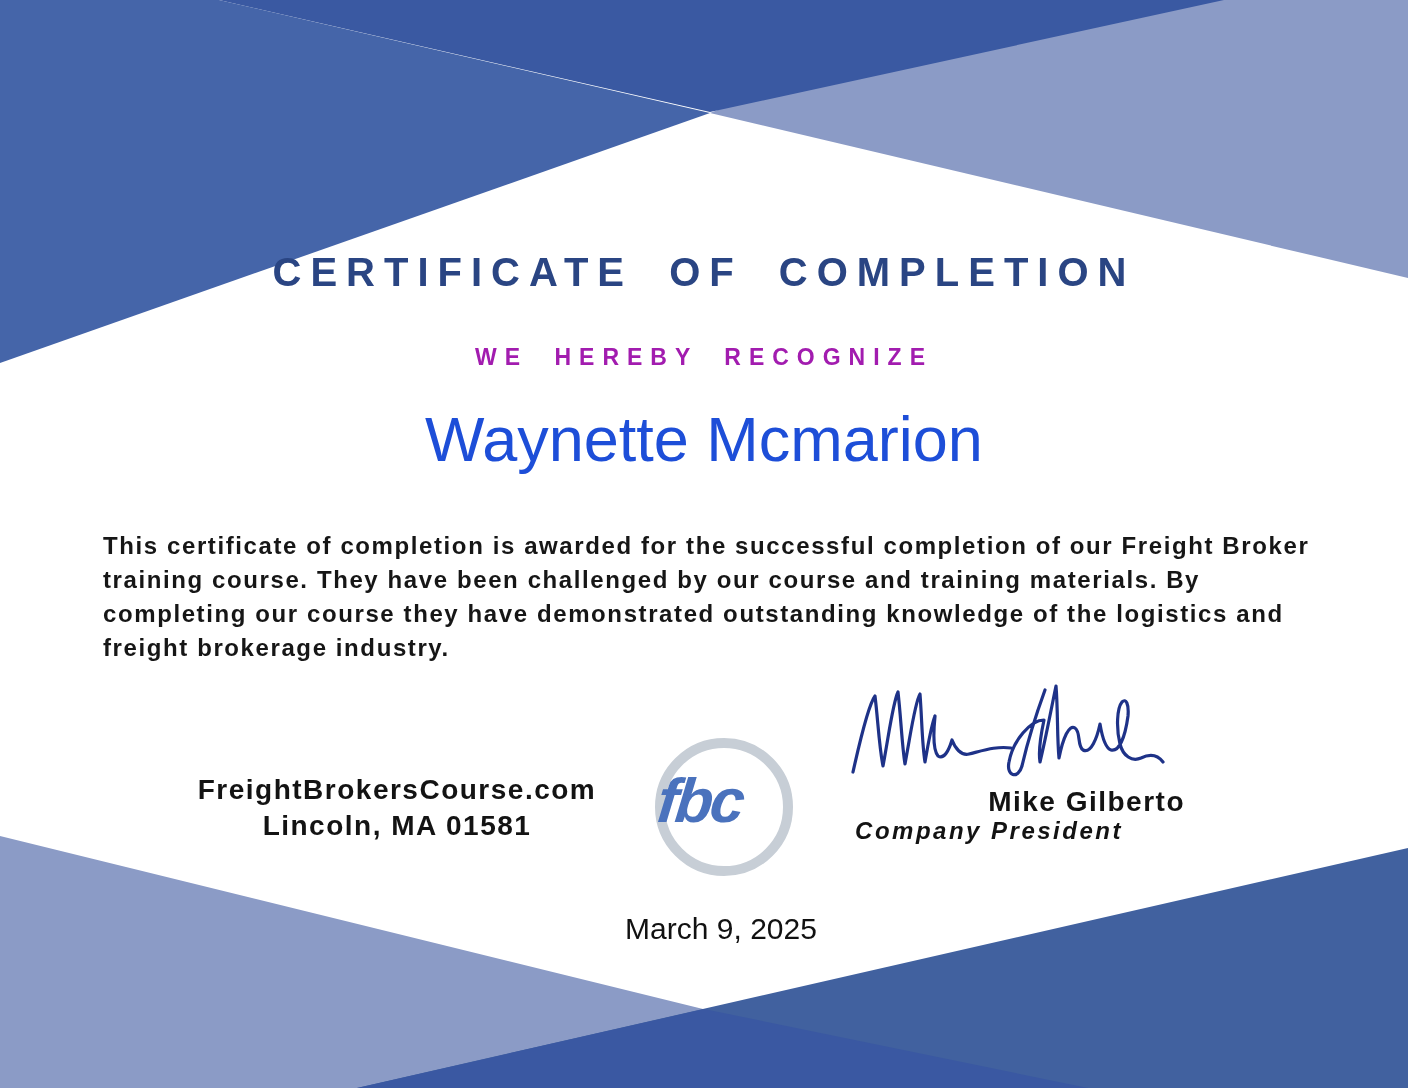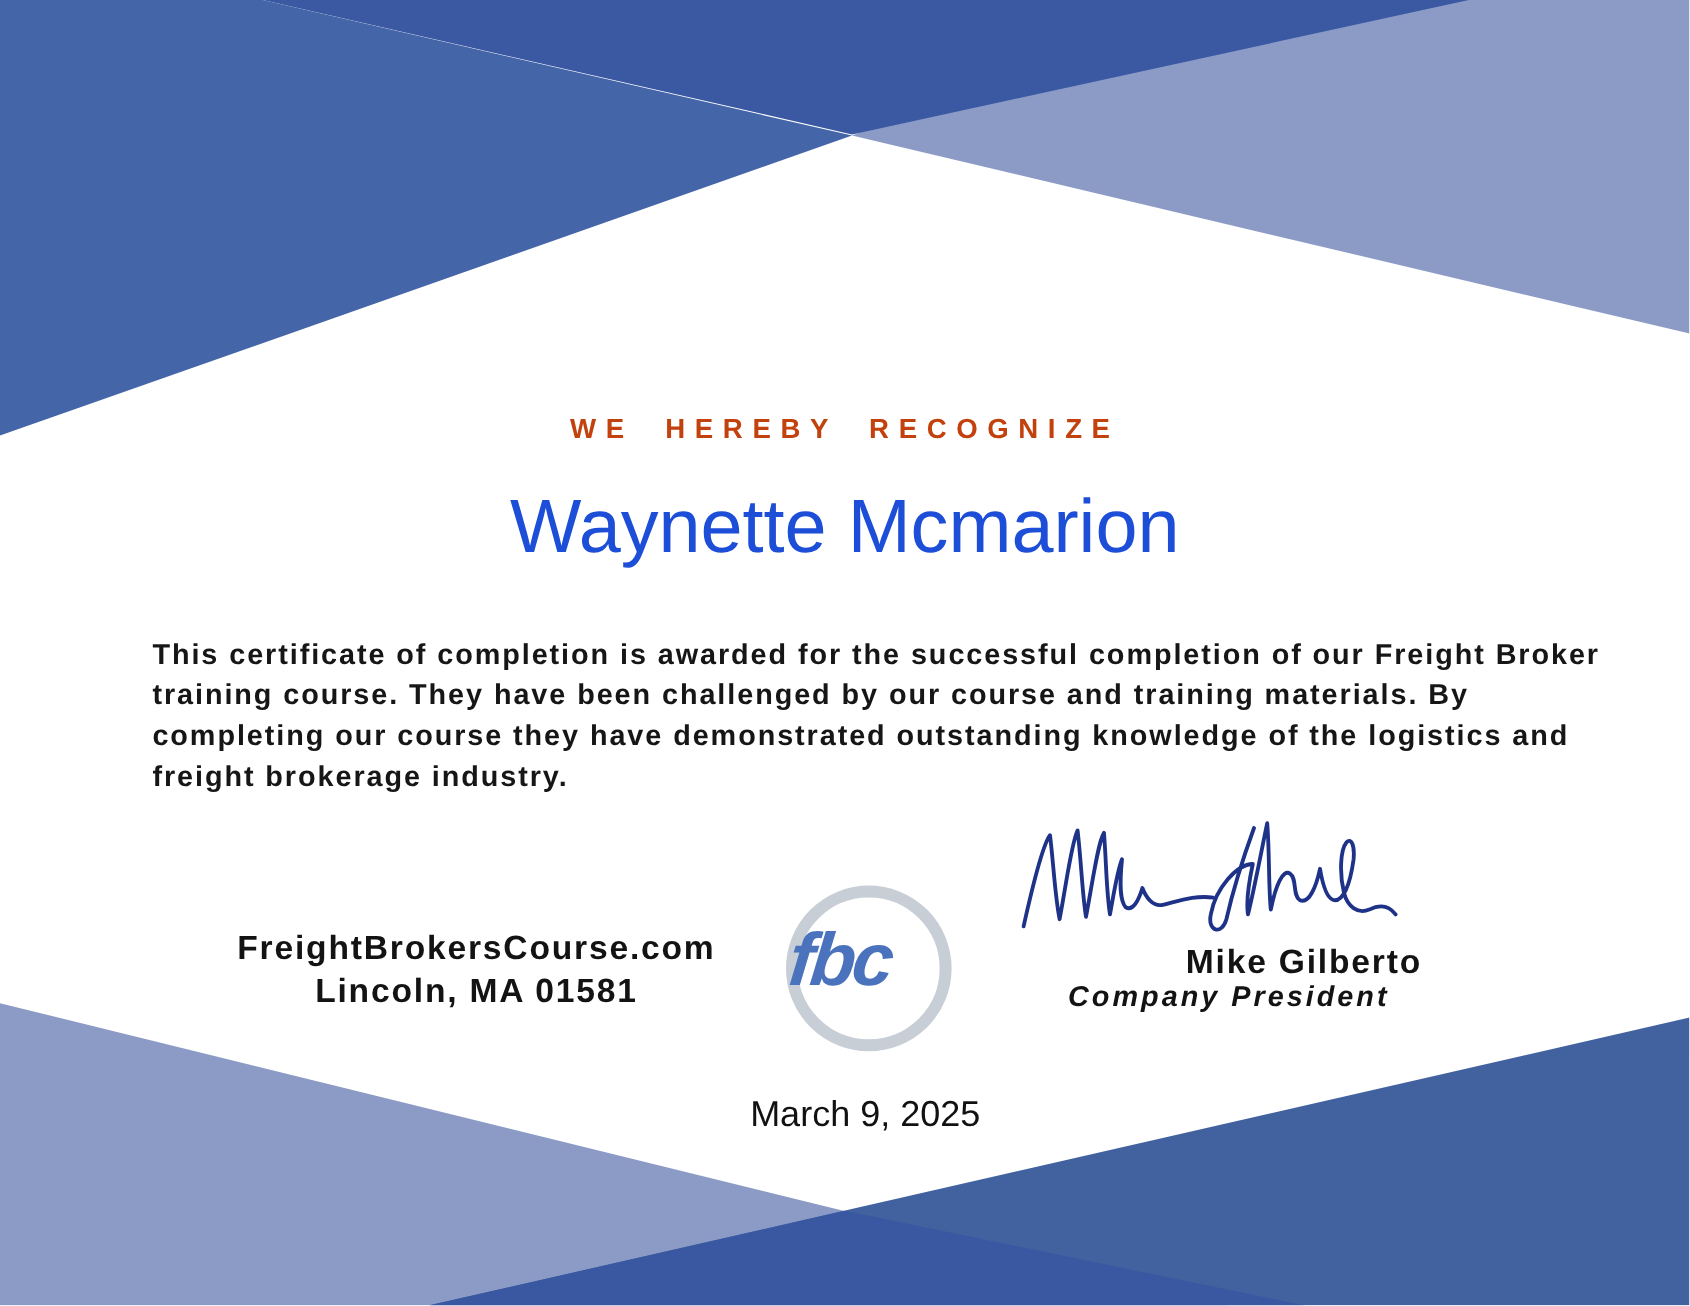--- a/index.html
+++ b/index.html
@@ -17,35 +17,34 @@
     text-align:center;
     font-size:40px;font-weight:800;
     letter-spacing:9px;word-spacing:16px;
     color:#2a4583;
   }
   .subtitle{
     left:0;top:344px;width:1408px;
     text-align:center;
     font-size:23px;font-weight:700;
     letter-spacing:8px;word-spacing:12px;
-    color:#c2410c;
+    color:#a21caf;
   }
   .recipient{
     left:0;top:403px;width:1408px;
     text-align:center;
     font-size:63px;font-weight:400;
     color:#1d4ed8;
   }
   .body-text{
     left:103px;top:529px;width:1215px;
     font-size:24px;font-weight:700;
     letter-spacing:1.6px;
     line-height:34px;
     color:#161616;
-    margin-left:24px;
   }
   .issuer-block{
     left:147px;top:772px;width:500px;
     text-align:center;
     font-size:28px;font-weight:700;
     letter-spacing:1.5px;
     line-height:36px;
     color:#131313;
   }
   .logo-ring{
@@ -68,21 +67,21 @@
   }
   .sig-svg{left:845px;top:676px;width:320px;height:112px;}
   .signer-name{
     left:785px;top:786px;width:400px;
     text-align:right;
     font-size:28px;font-weight:800;
     letter-spacing:1.5px;
     color:#131313;
   }
   .signer-title{
-    left:824px;top:817px;width:400px;
+    left:789px;top:817px;width:400px;
     text-align:center;
     font-size:24px;font-weight:700;font-style:italic;
     letter-spacing:2.5px;
     color:#131313;
   }
   .date{
     left:0px;top:912px;width:1442px;
     text-align:center;
     font-size:30px;font-weight:400;
     color:#111111;
@@ -95,20 +94,21 @@
 
   <svg id="bg-shapes" viewBox="0 0 1408 1088" preserveAspectRatio="none" aria-hidden="true">
     <polygon points="0,0 219,0 710,113 0,363" fill="#4565a9"></polygon>
     <polygon points="1000,0 1408,0 1408,278 710,113" fill="#8b9bc6"></polygon>
     <polygon points="219,0 1224,0 710,112" fill="#3a59a2"></polygon>
     <polygon points="0,836 1024,1088 0,1088" fill="#8b9bc6"></polygon>
     <polygon points="1408,848 357,1088 1408,1088" fill="#41619f"></polygon>
     <polygon points="704,1009 357,1088 1088,1088" fill="#3a58a2"></polygon>
   </svg>
 
+  <div class="abs title">CERTIFICATE OF COMPLETION</div>
 
   <div class="abs subtitle">WE HEREBY RECOGNIZE</div>
 
   <div class="abs recipient">Waynette Mcmarion</div>
 
   <div class="abs body-text">This certificate of completion is awarded for the successful completion of our Freight Broker training course. They have been challenged by our course and training materials. By completing our course they have demonstrated outstanding knowledge of the logistics and freight brokerage industry.</div>
 
   <div class="abs issuer-block">
     <div>FreightBrokersCourse.com</div>
     <div>Lincoln, MA 01581</div>

